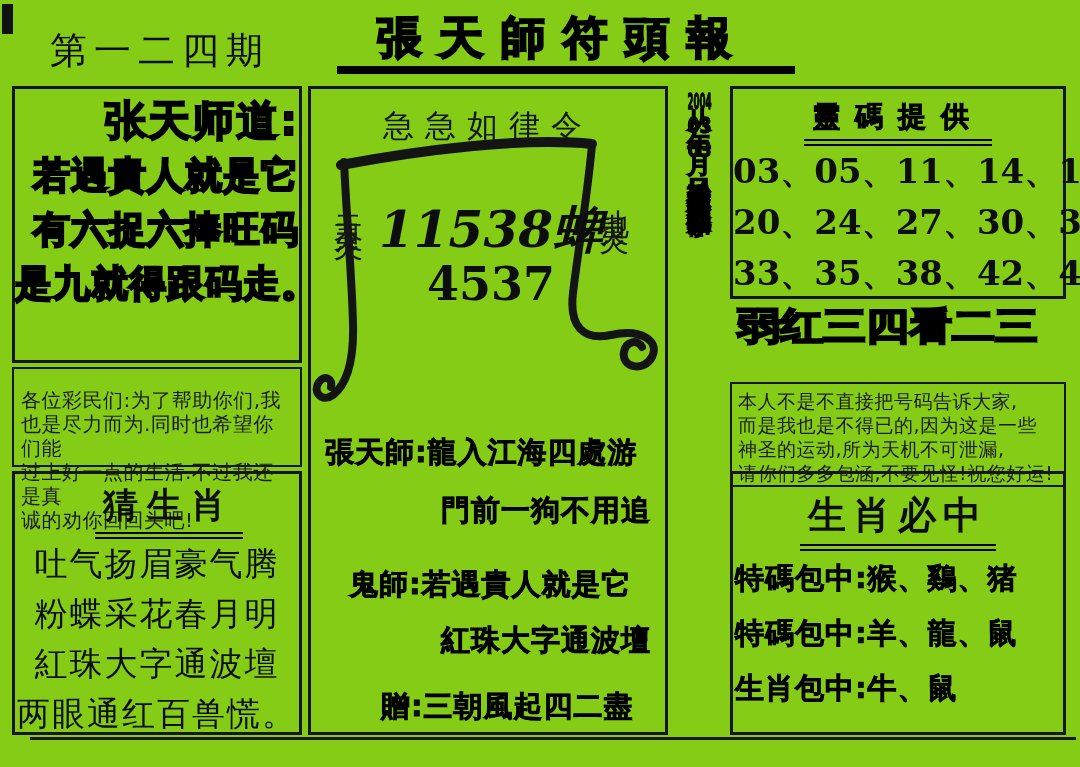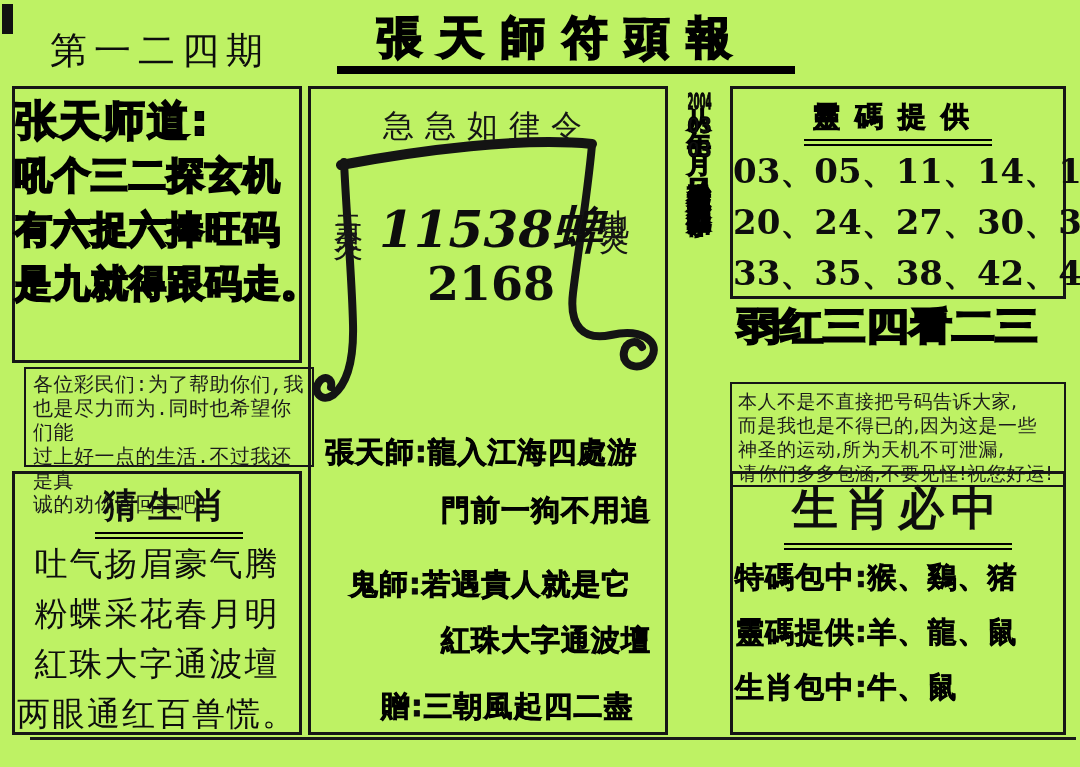--- a/index.html
+++ b/index.html
@@ -1,39 +1,39 @@
 <!DOCTYPE html>
 <html><head>
 <meta charset="utf-8">
 <style>
   * { margin:0; padding:0; box-sizing:border-box; }
   html,body { background:#e8e8e6; }
   #page {
     position:relative; width:1080px; height:767px;
-    background:#bef264; color:#0d0d0d; overflow:hidden;
+    background:#84cc16; color:#0d0d0d; overflow:hidden;
     font-family:"DejaVu Sans", sans-serif;
   }
   .abs { position:absolute; }
   .box { position:absolute; border:3px solid #161616; background:transparent; }
 
   
   .corner-mark { left:2px; top:4px; width:11px; height:30px; background:#111; }
   .issue { left:50px; top:26px; font-family:"DejaVu Serif", serif; font-size:37px; letter-spacing:7px; white-space:nowrap; }
   .title { left:325px; top:8px; width:475px; text-align:center; font-size:45px; font-weight:900;
            letter-spacing:17px; -webkit-text-stroke:2.2px #000; white-space:nowrap; }
   .title-underline { left:337px; top:66px; width:458px; height:8px; background:#000; }
 
   
-  .box-a { left:12px; top:86px; width:290px; height:277px; text-align:left; }
+  .box-a { left:12px; top:86px; width:290px; height:277px; text-align:right; }
   .box-a .hd { margin-top:4px; font-size:42px; font-weight:900; -webkit-text-stroke:2px #000; letter-spacing:2px; white-space:nowrap; }
   .box-a .ln { font-size:37px; font-weight:900; -webkit-text-stroke:2.4px #000; line-height:54px; letter-spacing:1px; white-space:nowrap; }
 
   
   .hand { font-size:20px; line-height:24px; color:#1c1c1c; letter-spacing:0.5px; }
-  .box-b { left:24px; top:367px; width:290px; height:100px; padding:5px 7px; border-width:2px;font-family:Liberation Mono, monospace; }
+  .box-b { left:12px; top:367px; width:290px; height:100px; padding:19px 7px; border-width:2px; }
   .box-f { left:730px; top:382px; width:336px; height:105px; padding:5px 6px; border-width:2px; }
   .box-f .hand { font-size:19px; line-height:24px; }
 
   
   .box-c { left:12px; top:471px; width:290px; height:264px; text-align:center; font-family:"DejaVu Serif", serif; }
   .dbl { display:inline-block; border-bottom:7px double #000; padding:0 8px 3px 8px; }
   .box-c .hd { margin-top:8px; font-size:35px; font-weight:bold; letter-spacing:9px; font-family:"DejaVu Sans", sans-serif;margin-left:24px; }
   .box-c .ln { font-size:33px; line-height:50px; letter-spacing:2px; white-space:nowrap; }
   .box-c .ln:first-of-type { margin-top:6px; }
 
@@ -64,40 +64,40 @@
   
   .box-d { left:730px; top:86px; width:336px; height:213px; text-align:center; }
   .box-d .hd { margin-top:9px; font-size:28px; font-weight:900; -webkit-text-stroke:1px #000; letter-spacing:15px; }
   .box-d .row { font-family:"DejaVu Serif", serif; font-weight:bold; font-size:34px; line-height:51px; white-space:nowrap; }
   .box-d .row:first-of-type { margin-top:8px; }
   .slogan { margin-top:2px; text-align:left; padding-left:4px; font-size:43px; font-weight:900;
             -webkit-text-stroke:2.6px #000; letter-spacing:0; transform:scaleY(0.88); transform-origin:top left; white-space:nowrap; }
 
   
   .box-e { left:730px; top:471px; width:336px; height:264px; }
-  .box-e .hd { margin-top:4px; text-align:center; font-size:46px; font-weight:bold; letter-spacing:7px; }
+  .box-e .hd { margin-top:16px; text-align:center; font-size:38px; font-weight:bold; letter-spacing:7px; }
   .box-e .hd-wrap { text-align:center; }
   .box-e .ln { font-size:29px; font-weight:900; -webkit-text-stroke:0.7px #000; line-height:55px; padding-left:2px; letter-spacing:1px; white-space:nowrap; }
   .box-e .ln:first-of-type { margin-top:8px; }
 
   .bottom-rule { left:30px; top:737px; width:1046px; height:3px; background:#1a1a1a; }
 </style>
 </head>
 <body>
 
 <div id="page">
 
   <div class="abs corner-mark"></div>
   <div class="abs issue">第一二四期</div>
   <div class="abs title">張天師符頭報</div>
   <div class="abs title-underline"></div>
 
   <div class="box box-a">
     <div class="hd">张天师道:</div>
-    <div class="ln">吼个三二探玄机</div>
+    <div class="ln">若遇貴人就是它</div>
     <div class="ln">有六捉六捧旺码</div>
     <div class="ln">是九就得跟码走。</div>
   </div>
 
   <div class="box box-b">
     <div class="hand">各位彩民们:为了帮助你们,我</div>
     <div class="hand">也是尽力而为.同时也希望你们能</div>
     <div class="hand">过上好一点的生活.不过我还是真</div>
     <div class="hand">诚的劝你回回头吧!</div>
   </div>
@@ -115,21 +115,21 @@
       <g fill="none" stroke="#141414" stroke-linecap="round" stroke-linejoin="round">
         <path d="M30,76 C110,61 212,48 281,55" stroke-width="10"></path>
         <path d="M33,73 C36,135 41,190 42,235 C43,272 36,295 22,306 C11,314 1,303 8,293 C13,286 22,289 20,298" stroke-width="8"></path>
         <path d="M281,56 C276,110 267,162 262,204 C258,237 272,252 300,246 C330,239 349,252 341,268 C333,283 310,279 313,263 C315,252 327,250 331,258" stroke-width="8"></path>
       </g>
     </svg>
     <div class="incant">急急如律令</div>
     <div class="vchars left">天灵灵</div>
     <div class="vchars right">地灵灵</div>
     <div class="num-top">11538蜱</div>
-    <div class="num-bot">2168</div>
+    <div class="num-bot">4537</div>
     <div class="pred p0">張天師:龍入江海四處游</div>
     <div class="pred p1">門前一狗不用追</div>
     <div class="pred p2">鬼師:若遇貴人就是它</div>
     <div class="pred p3">紅珠大字通波壇</div>
     <div class="pred p4">贈:三朝風起四二盡</div>
   </div>
 
   <div class="abs strip">
     <div class="vnotice" id="vnotice"><span>从</span><span class="tcu">2004</span><span>年</span><span class="tcu">03</span><span>月</span><span class="tcu">03</span><span>日</span><span>始</span><span>为</span><span>了</span><span>方</span><span>便</span><span>彩</span><span>民</span><span>查</span><span>看</span><span>本</span><span>版</span><span>改</span><span>为</span><span>电</span><span>脑</span><span>字</span><span>体</span></div>
   </div>
@@ -145,18 +145,18 @@
   <div class="box box-f">
     <div class="hand">本人不是不直接把号码告诉大家,</div>
     <div class="hand">而是我也是不得已的,因为这是一些</div>
     <div class="hand">神圣的运动,所为天机不可泄漏,</div>
     <div class="hand">请你们多多包涵,不要见怪!祝您好运!</div>
   </div>
 
   <div class="box box-e">
     <div class="hd-wrap"><span class="hd dbl">生肖必中</span></div>
     <div class="ln">特碼包中:猴、鷄、猪</div>
-    <div class="ln">靈碼提供:羊、龍、鼠</div>
+    <div class="ln">特碼包中:羊、龍、鼠</div>
     <div class="ln">生肖包中:牛、鼠</div>
   </div>
 
   <div class="abs bottom-rule"></div>
 </div>
 
 </body></html>

